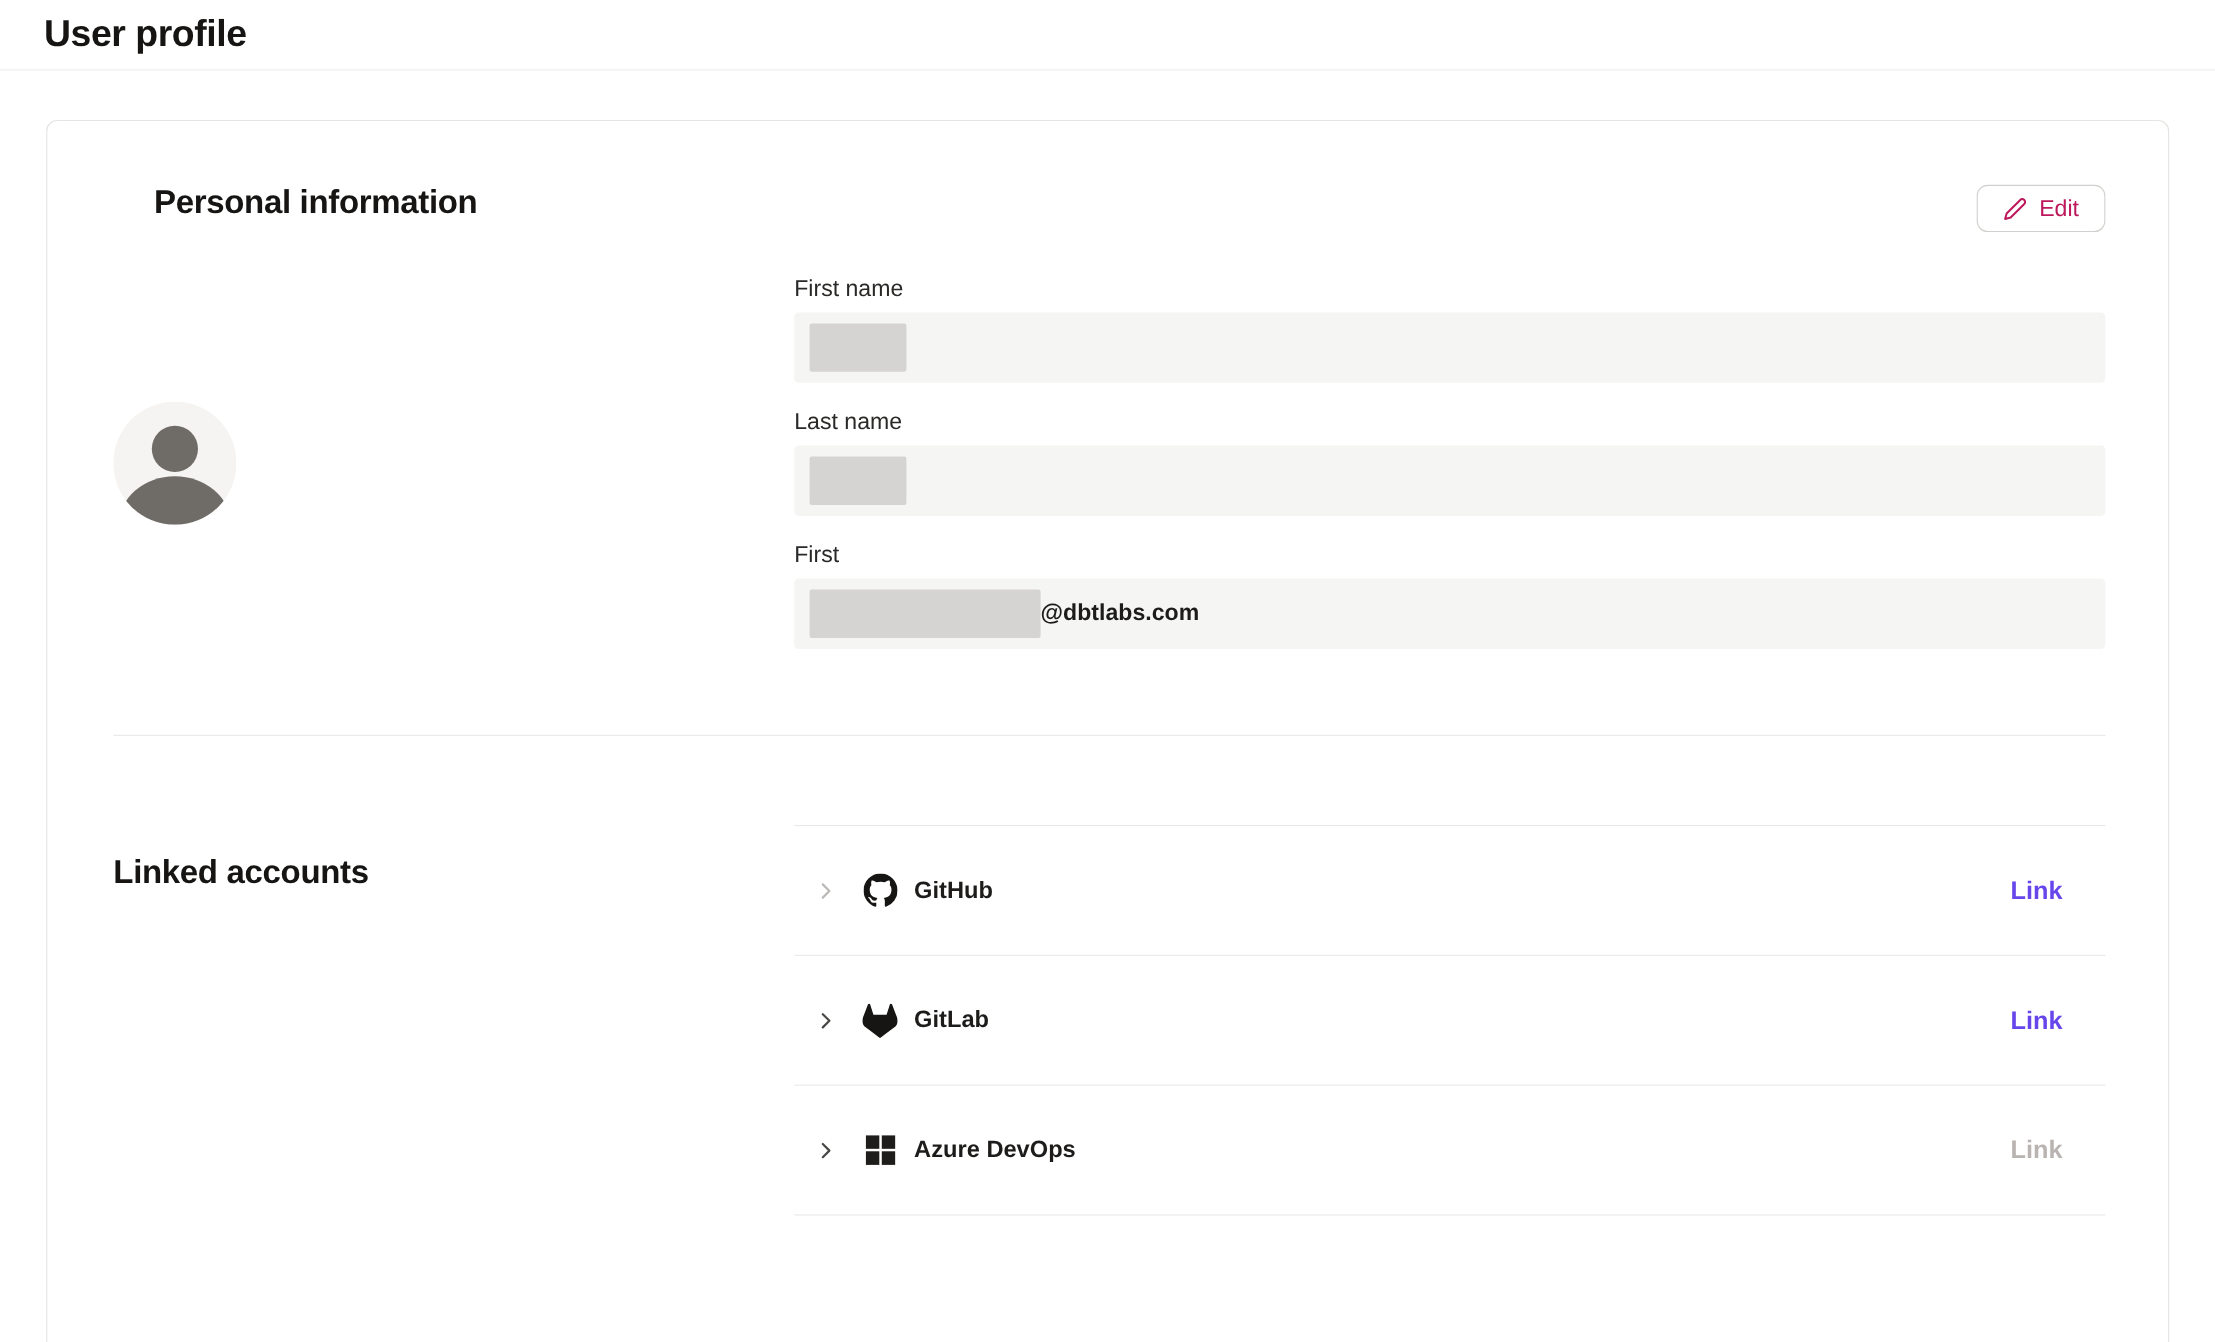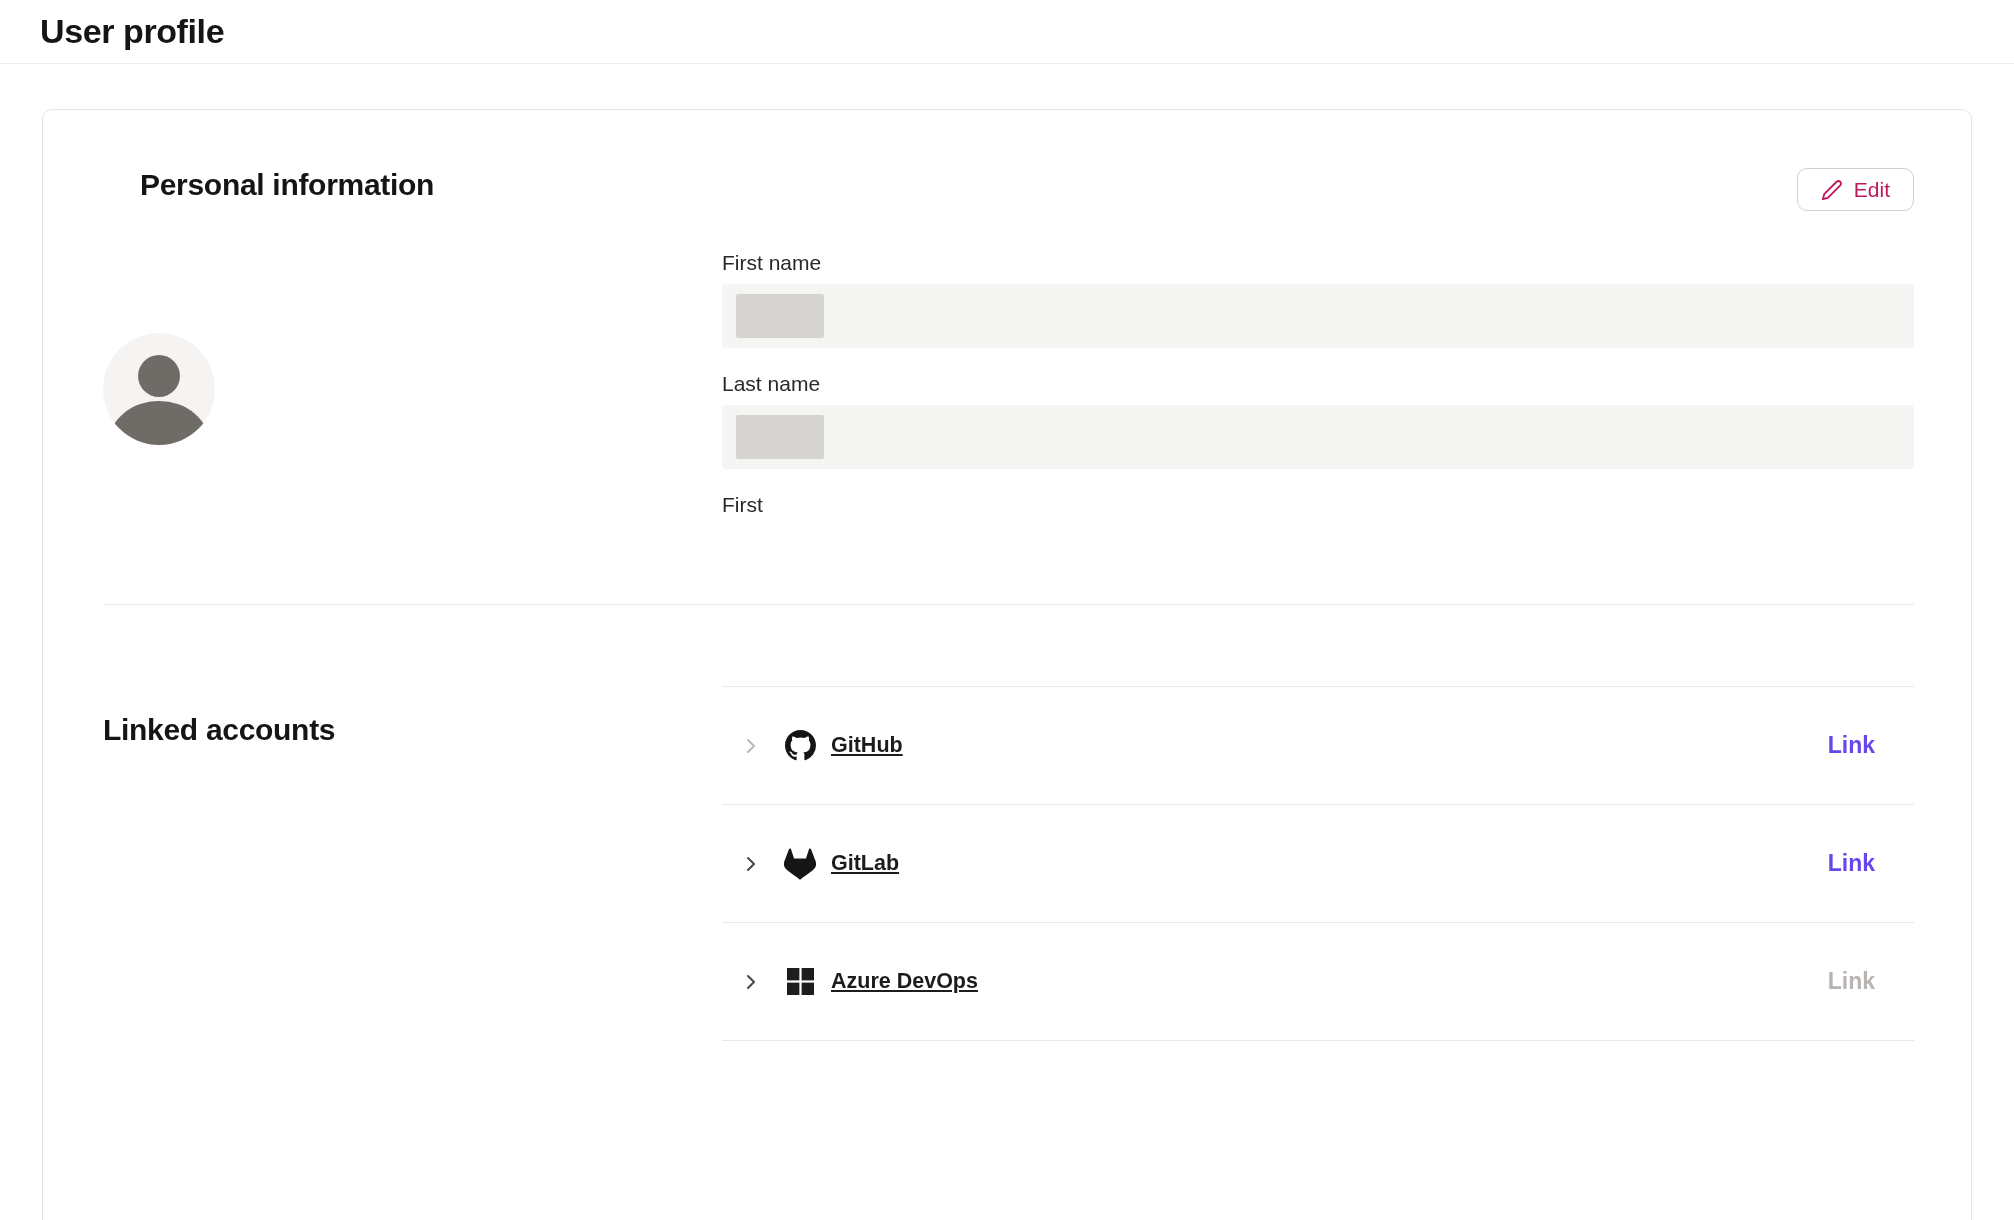--- a/index.html
+++ b/index.html
@@ -52,21 +52,21 @@
   .linked-section{display:flex;align-items:flex-start;margin-top:81px;}
   .linked-section .section-heading{margin-top:27px;}
   .accounts-list{flex:1;min-width:0;border-top:1px solid #e9e8e6;}
   .account-row{height:118px;display:flex;align-items:center;
     border-bottom:1px solid #e9e8e6;padding-left:17px;}
   .row-chevron{background:none;border:none;cursor:pointer;display:flex;align-items:center;
     padding:0;color:#4a4846;}
   .row-chevron.muted{color:#bcb8b5;}
   .provider-icon{display:flex;align-items:center;justify-content:center;width:34px;
     margin-left:20px;color:#171513;}
-  .account-name{margin-left:14px;font-size:21.5px;font-weight:600;color:#1d1c1b;text-decoration:underline;}
+  .account-name{margin-left:14px;font-size:21.5px;font-weight:600;color:#1d1c1b;}
   .row-spacer{flex:1;}
   .link-action{font-size:23px;font-weight:700;color:var(--link-accent);
     text-decoration:none;margin-right:39px;cursor:pointer;}
   .link-action.disabled{color:var(--link-disabled);cursor:default;}
 </style>
 </head>
 <body>
 
 <header class="page-header">
   <h1 class="page-title">User profile</h1>
@@ -114,20 +114,24 @@
 
         <div class="field-group">
           <label class="field-label">Last name</label>
           <div class="field">
             <span class="redaction"></span>
           </div>
         </div>
 
         <div class="field-group" style="margin-bottom:0;">
           <label class="field-label">First</label>
+          <div class="field">
+            <span class="redaction wide"></span>
+            <span class="email-suffix">@dbtlabs.com</span>
+          </div>
         </div>
 
       </div>
     </div>
 
     <hr class="section-divider">
 
     <div class="linked-section">
       <div class="left-col">
         <h2 class="section-heading">Linked accounts</h2>

